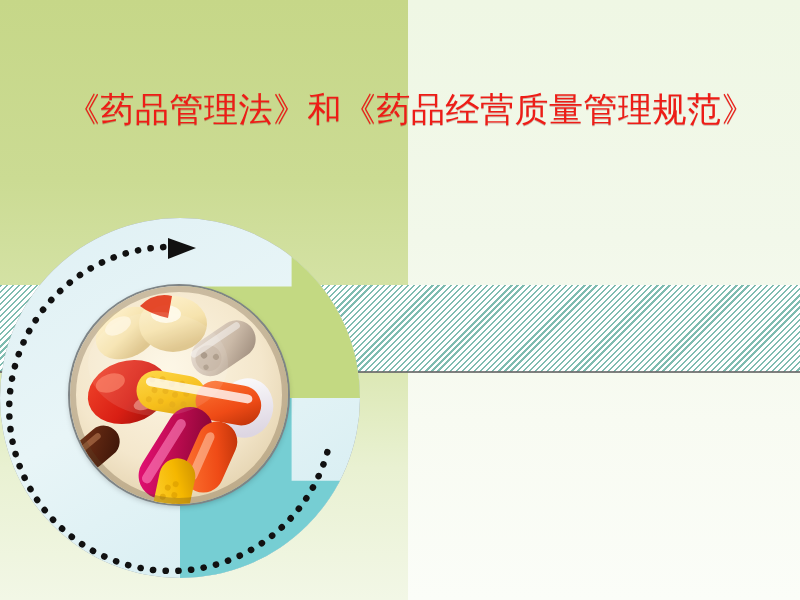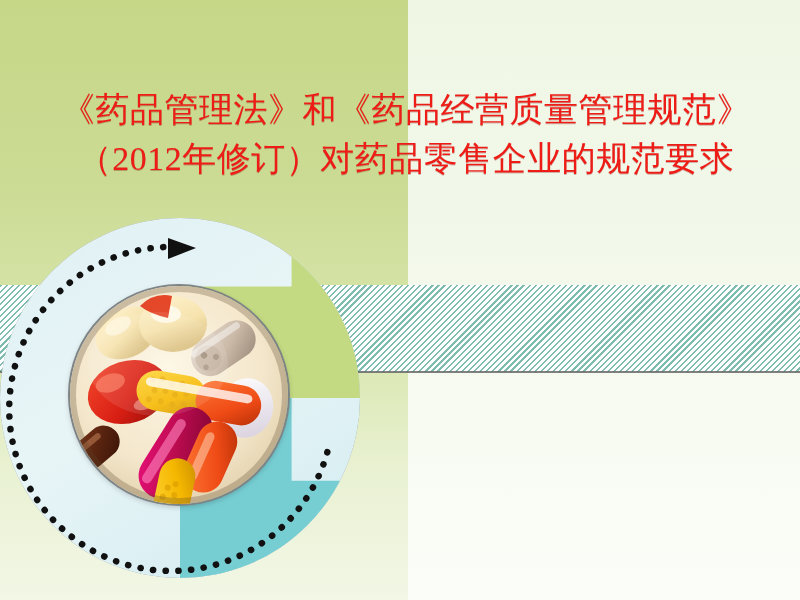--- a/index.html
+++ b/index.html
@@ -35,21 +35,21 @@
     border-radius:50%;overflow:hidden;
     box-shadow:0 0 0 2px #7e8486, 0 2px 6px rgba(0,0,0,.28);}
   .photo-disc svg{display:block;width:218px;height:218px;}
 
   
   .dots{position:absolute;left:-10px;top:213px;width:400px;height:372px;
     pointer-events:none;}
 
   
   .title{position:absolute;left:56px;top:86px;width:700px;
-    text-align:center;color:#ee1c16;
+    text-align:right;color:#ee1c16;
     font-size:34px;line-height:1.44;font-weight:400;
     letter-spacing:.5px;
     text-shadow:0 1px 0 rgba(120,0,0,.28);}
   .title .ln{display:block;white-space:nowrap;}
 </style>
 </head>
 <body>
 
 <div id="slide">
 
@@ -210,16 +210,15 @@
   <svg class="dots" viewBox="0 0 400 372" xmlns="http://www.w3.org/2000/svg">
 
     <path d="M 186 34
              A 162 162 0 1 0 340 228" fill="none" stroke="#111111" stroke-width="6.5" stroke-linecap="round" stroke-dasharray="0.2 12.5"></path>
 
     <polygon points="178,25 206,35 178,46" fill="#111111"></polygon>
   </svg>
 
   <div class="title">
     <span class="ln">《药品管理法》和《药品经营质量管理规范》</span>
-    <span class="ln">（2012年修订）对药品零售企业的规范要求</span>
   </div>
 
 </div>
 
 </body></html>

